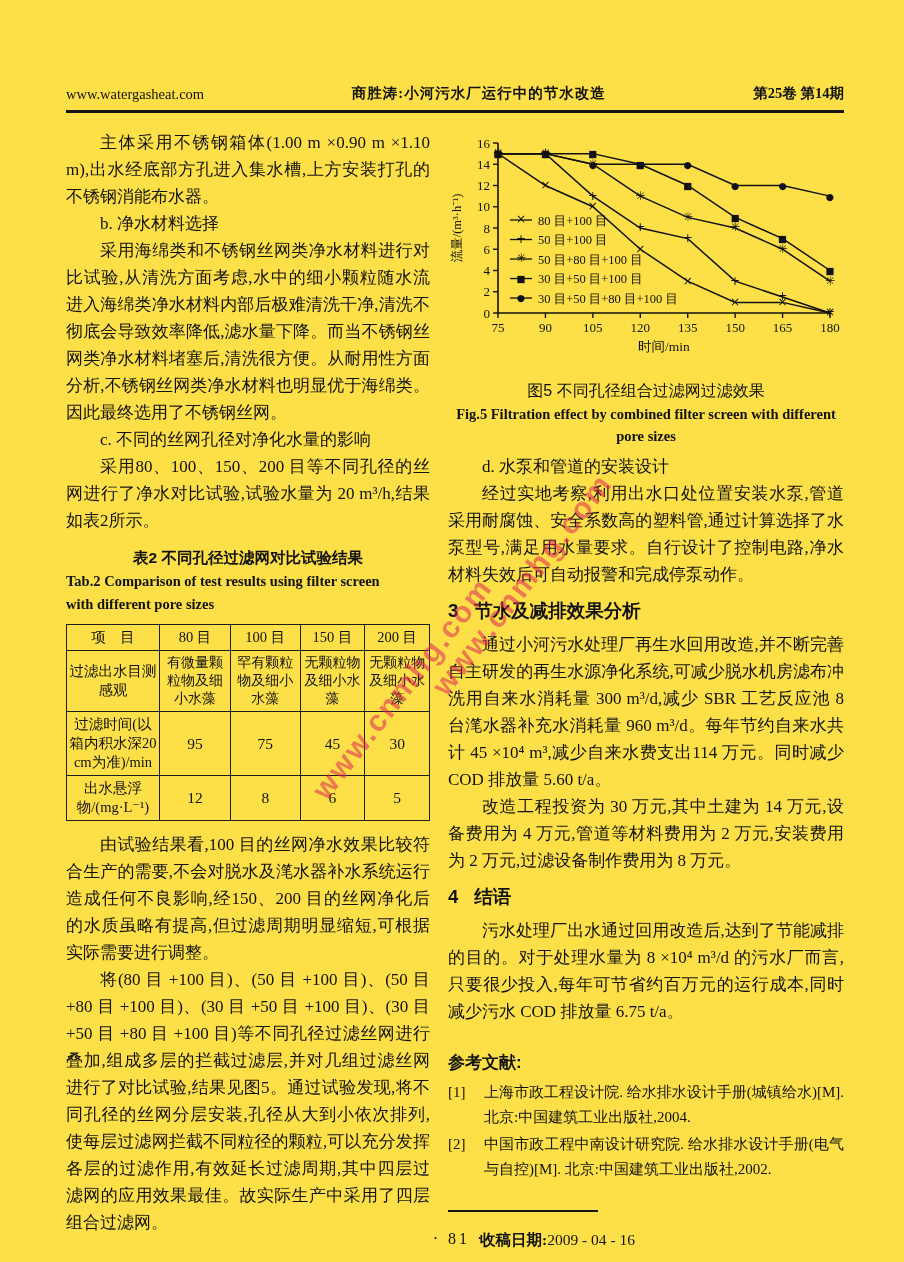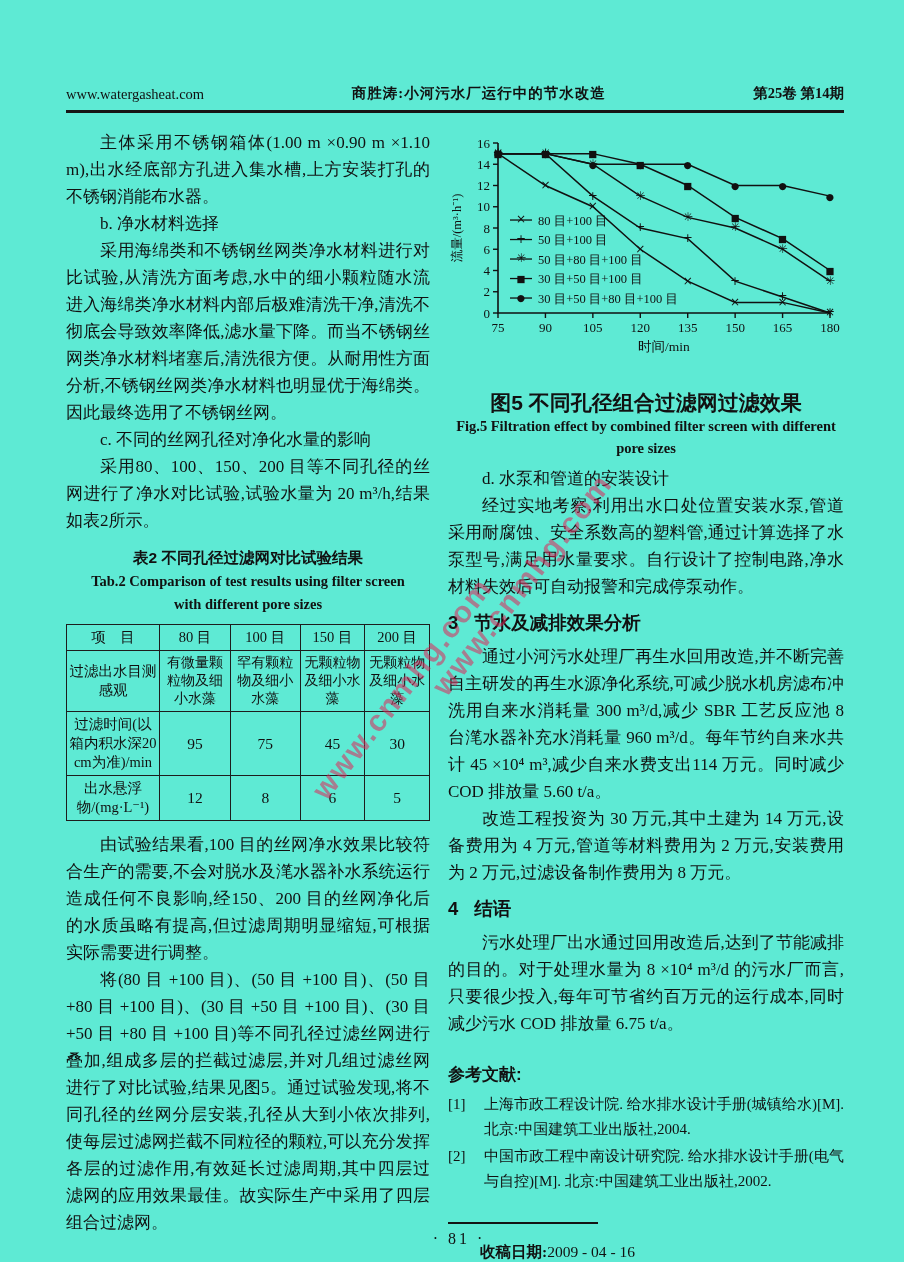--- a/index.html
+++ b/index.html
@@ -1,20 +1,20 @@
 <!DOCTYPE html>
 <html><head>
 <meta charset="utf-8">
 <style>
   html,body{margin:0;padding:0;}
   body{background:#e8e8e8;}
   .page{
     position:relative;
     width:904px;height:1262px;
-    background:#5eead4;
+    background:#fde047;
     margin:0 auto;
     overflow:hidden;
     font-family:"Liberation Serif","DejaVu Serif",serif;
     color:#111;
     box-sizing:border-box;
     padding:84px 60px 0 66px;
   }
   
   .hdr{display:flex;justify-content:space-between;align-items:flex-end;font-size:14.5px;}
   .hdr .mid{font-weight:600;letter-spacing:1px;}
@@ -24,31 +24,31 @@
   .cols{display:flex;gap:18px;margin-top:16px;}
   .col-l{width:380px;}
   .col-r{width:396px;}
   .p{font-size:17px;line-height:27px;text-align:justify;text-indent:2em;margin:0;}
   .subhead{font-size:17px;line-height:27px;text-indent:2em;margin:0;}
   .sec-head{font-family:"Liberation Sans","DejaVu Sans",sans-serif;font-weight:bold;
             font-size:18.5px;margin:10px 0 8px;display:flex;gap:16px;align-items:baseline;}
   
   .tab-cap-cn{font-family:"Liberation Sans","DejaVu Sans",sans-serif;font-weight:bold;
               font-size:15.5px;text-align:center;margin-top:12px;line-height:24px;}
-  .tab-cap-en{font-weight:bold;font-size:14.5px;text-align:center;line-height:23px;}
+  .tab-cap-en{font-weight:bold;font-size:14.5px;text-align:left;line-height:23px;}
   table.t2{border-collapse:collapse;width:100%;margin-top:8px;font-size:14px;}
   table.t2 th,table.t2 td{border:1.6px solid #1d1d1d;padding:3px 2px;text-align:center;vertical-align:middle;}
   table.t2 th{font-weight:normal;font-size:14.5px;}
   table.t2 .lbl{width:88px;font-size:14.5px;}
   table.t2 .num{font-size:15.5px;}
   .after-tab{margin-top:10px;}
   
   .fig-wrap{margin:2px 0 0 0;}
-  .fig-cap-cn{font-family:"Liberation Sans","DejaVu Sans",sans-serif;font-weight:bold;
-              font-size:21px;text-align:center;margin-top:18px;line-height:24px;}
+  .fig-cap-cn{font-family:"Liberation Sans","DejaVu Sans",sans-serif;font-weight:normal;
+              font-size:16px;text-align:center;margin-top:6px;line-height:24px;}
   .fig-cap-en{font-weight:bold;font-size:14.5px;text-align:center;line-height:22px;}
   
   .refs-head{font-family:"Liberation Sans","DejaVu Sans",sans-serif;font-weight:bold;
              font-size:17px;margin:26px 0 6px;}
   .ref{display:flex;font-size:15px;line-height:25px;margin:2px 0;}
   .ref .rn{width:36px;flex:none;}
   .ref .rt{text-align:justify;}
   
   .foot-block{margin-top:28px;}
   .foot-rule{width:150px;border-top:2px solid #141414;margin-bottom:14px;}

